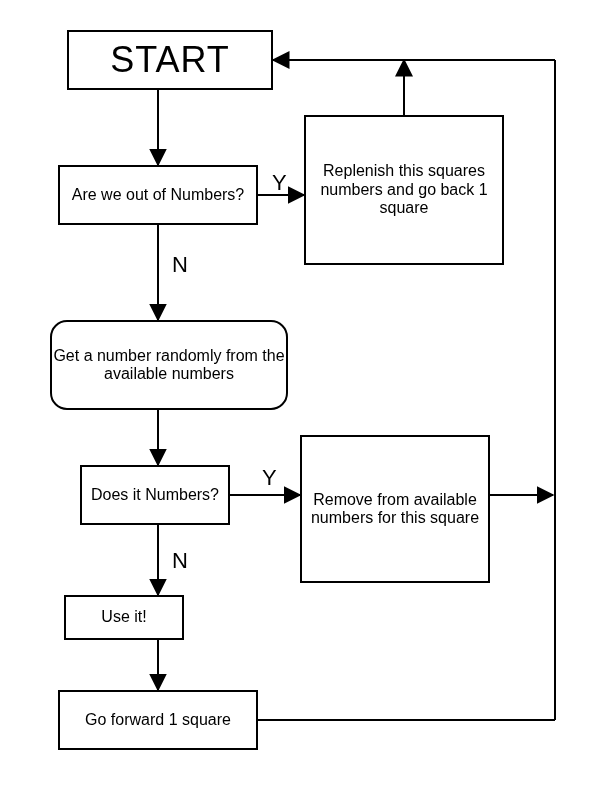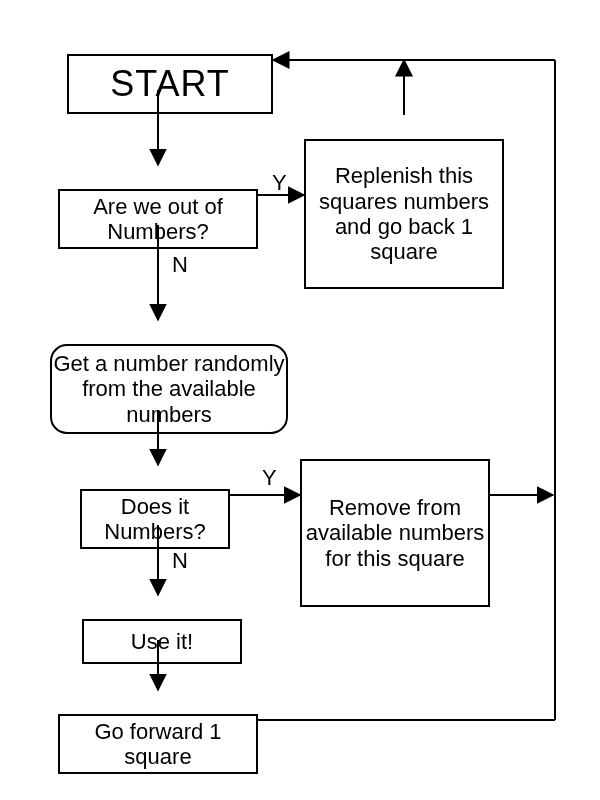--- a/index.html
+++ b/index.html
@@ -19,28 +19,27 @@
     position: absolute;
     border: 2px solid #000;
     background: #fff;
     box-sizing: border-box;
     display: flex;
     align-items: center;
     justify-content: center;
     text-align: center;
     padding: 4px 0;
     line-height: 1.15;
-    margin-top: 24px;
   }
   .start-text {
     font-size: 36px;
     letter-spacing: 1px;
   }
   .body-text {
-    font-size: 22px;
+    font-size: 16px;
   }
   .edge-label {
     position: absolute;
     font-size: 22px;
     color: #000;
     background: transparent;
   }
   svg.wires {
     position: absolute;
     left: 0; top: 0;
@@ -70,21 +69,21 @@
   </div>
 
   <div class="box" style="left:80px; top:465px; width:150px; height:60px;">
     <span class="body-text">Does it Numbers?</span>
   </div>
 
   <div class="box" style="left:300px; top:435px; width:190px; height:148px;">
     <span class="body-text">Remove from available numbers for this square</span>
   </div>
 
-  <div class="box" style="left:82px; top:595px; width:160px; height:45px;justify-content:center;">
+  <div class="box" style="left:64px; top:595px; width:120px; height:45px;justify-content:center;">
     <span class="body-text">Use it!</span>
   </div>
 
   <div class="box" style="left:58px; top:690px; width:200px; height:60px;">
     <span class="body-text">Go forward 1 square</span>
   </div>
 
   <div class="edge-label" style="left:272px; top:170px;">Y</div>
   <div class="edge-label" style="left:172px; top:252px;">N</div>
   <div class="edge-label" style="left:262px; top:465px;">Y</div>

